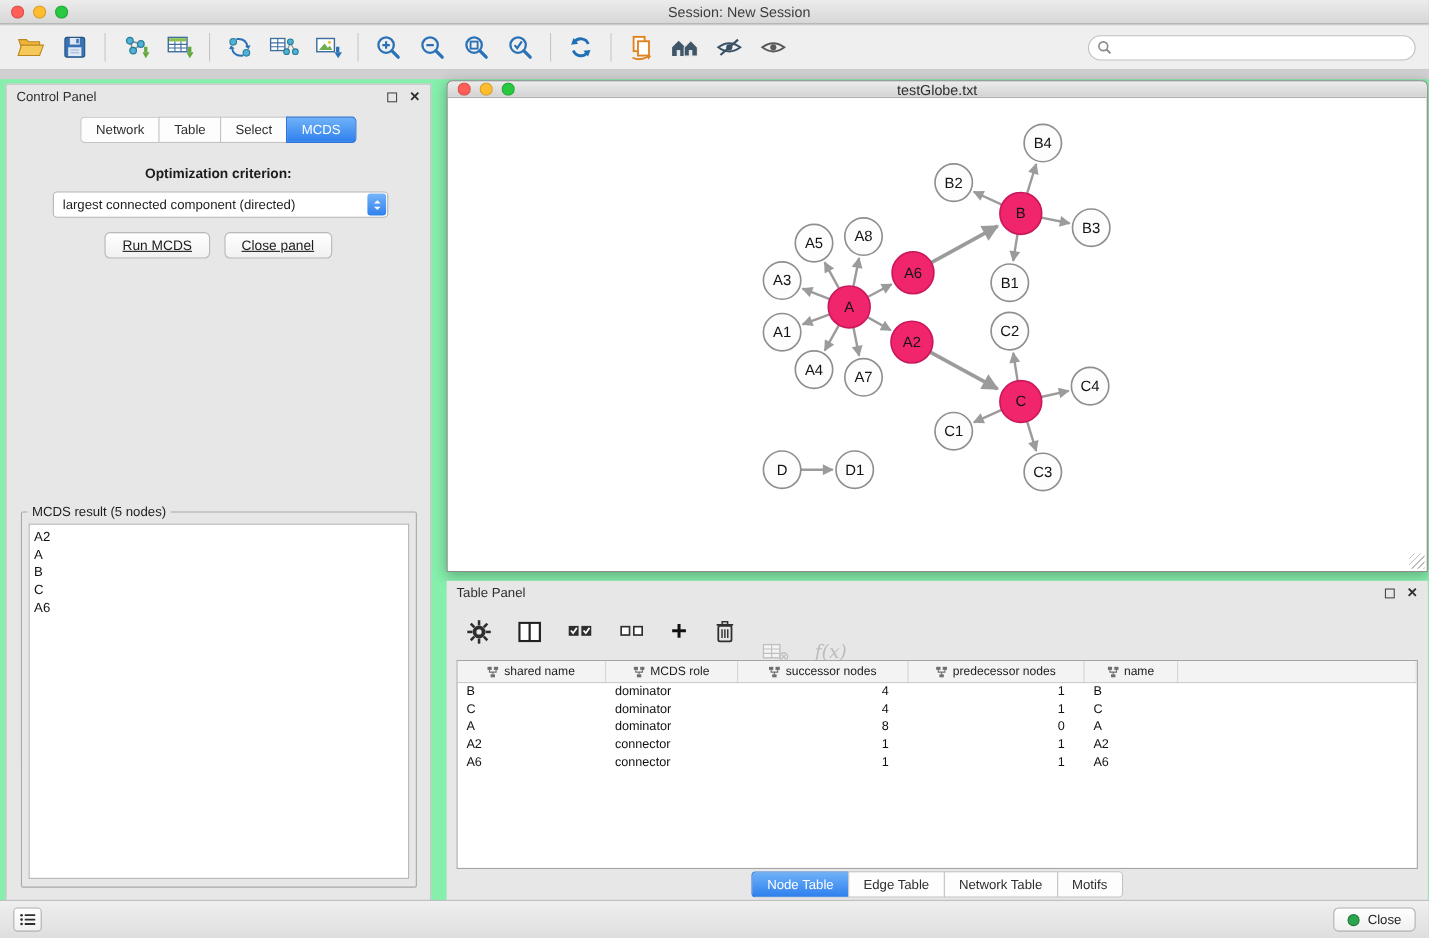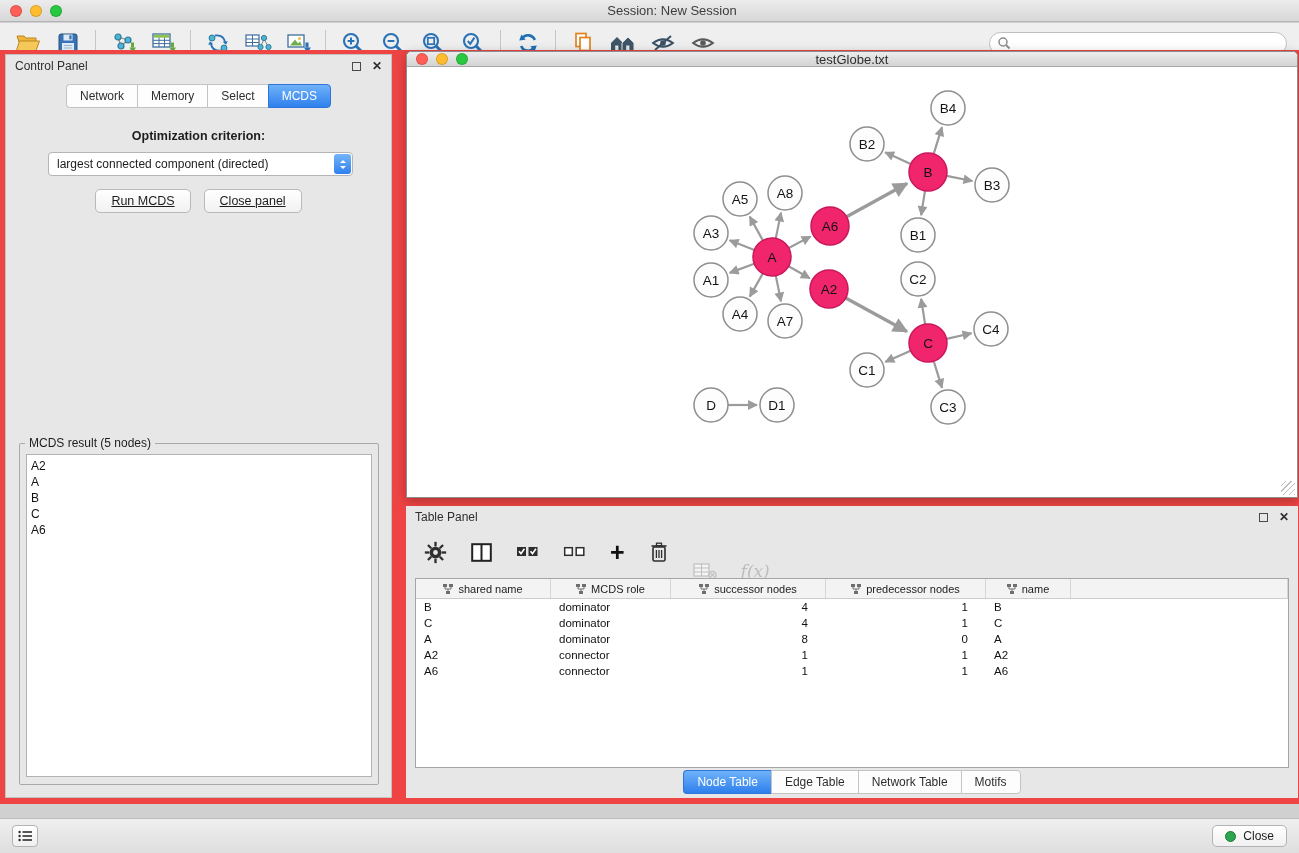--- a/index.html
+++ b/index.html
@@ -24,21 +24,21 @@
     display:flex; align-items:center; justify-content:center; cursor:pointer; }
   .tb-btn svg { display:block; }
   .tb-sep { width:1px; height:26px; background:#c7c7c7; margin:0 7px; }
   .search-wrap { margin-left:auto; position:relative; margin-right:4px; }
   .search-field { width:298px; height:23px; border-radius:12px; border:1px solid #bfbfbf;
     background:#fff; padding:0 10px 0 26px; font-size:12px; outline:none; color:#333;
     font-family:"Liberation Sans", sans-serif; }
   .search-icon { position:absolute; left:8px; top:4px; }
 
   
-  .content { position:absolute; top:50px; left:0; right:0; height:754px; background:#ef4444; }
+  .content { position:absolute; top:72px; left:0; right:0; height:754px; background:#86efac; }
 
   
   .control-panel { position:absolute; left:5px; top:4px; width:387px; height:744px;
     background:#e7e7e7; border:1px solid #c2c2c2; }
   .panel-header { height:22px; display:flex; align-items:center; padding:0 9px; font-size:12px; color:#2e2e2e; }
   .panel-header .ph-title { flex:1; }
   .ph-controls { display:flex; align-items:center; gap:11px; }
   .float-icon { width:9px; height:9px; border:1.5px solid #4a4a4a; display:inline-block; background:transparent; cursor:pointer; }
   .close-x { font-size:12px; font-weight:bold; color:#2e2e2e; cursor:pointer; line-height:1; }
 
@@ -302,21 +302,21 @@
       <div class="panel-header">
         <span class="ph-title">Control Panel</span>
         <span class="ph-controls">
           <span class="float-icon"></span>
           <span class="close-x">✕</span>
         </span>
       </div>
 
       <div class="seg">
         <button class="seg-btn">Network</button>
-        <button class="seg-btn">Memory</button>
+        <button class="seg-btn">Table</button>
         <button class="seg-btn">Select</button>
         <button class="seg-btn active">MCDS</button>
       </div>
 
       <div class="opt-label">Optimization criterion:</div>
 
       <div class="combo">
         <span>largest connected component (directed)</span>
         <span class="combo-stepper">
             <i class="up"></i>

